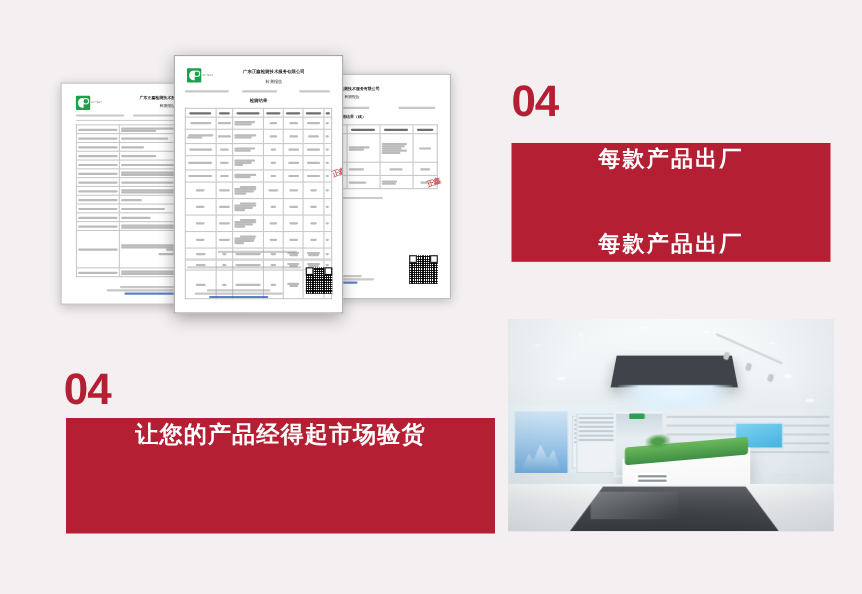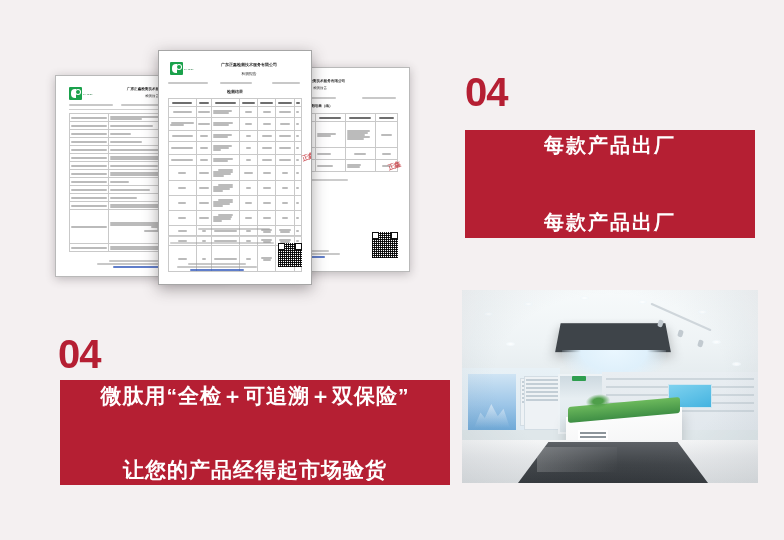--- a/index.html
+++ b/index.html
@@ -826,21 +826,20 @@
   <div class="num" id="num-03">04</div>
 
   <div class="banner" id="banner-03">
     <div class="bl">每款产品出厂</div>
     <div class="bl">每款产品出厂</div>
   </div>
 
   <div class="num" id="num-04">04</div>
 
   <div class="banner" id="banner-04">
-    <div class="bl">微肽用“全检＋可追溯＋双保险”</div>
     <div class="bl">让您的产品经得起市场验货</div>
   </div>
 
   <div id="showroom-photo" title="白色现代化产品展厅内景，中央绿植展台与两侧货架">
     <div class="ph ceil"></div>
 
     <div class="downlight" style="left:22px;top:22px;"></div>
     <div class="downlight" style="left:62px;top:12px;"></div>
     <div class="downlight" style="left:118px;top:6px;"></div>
     <div class="downlight" style="left:176px;top:10px;"></div>

